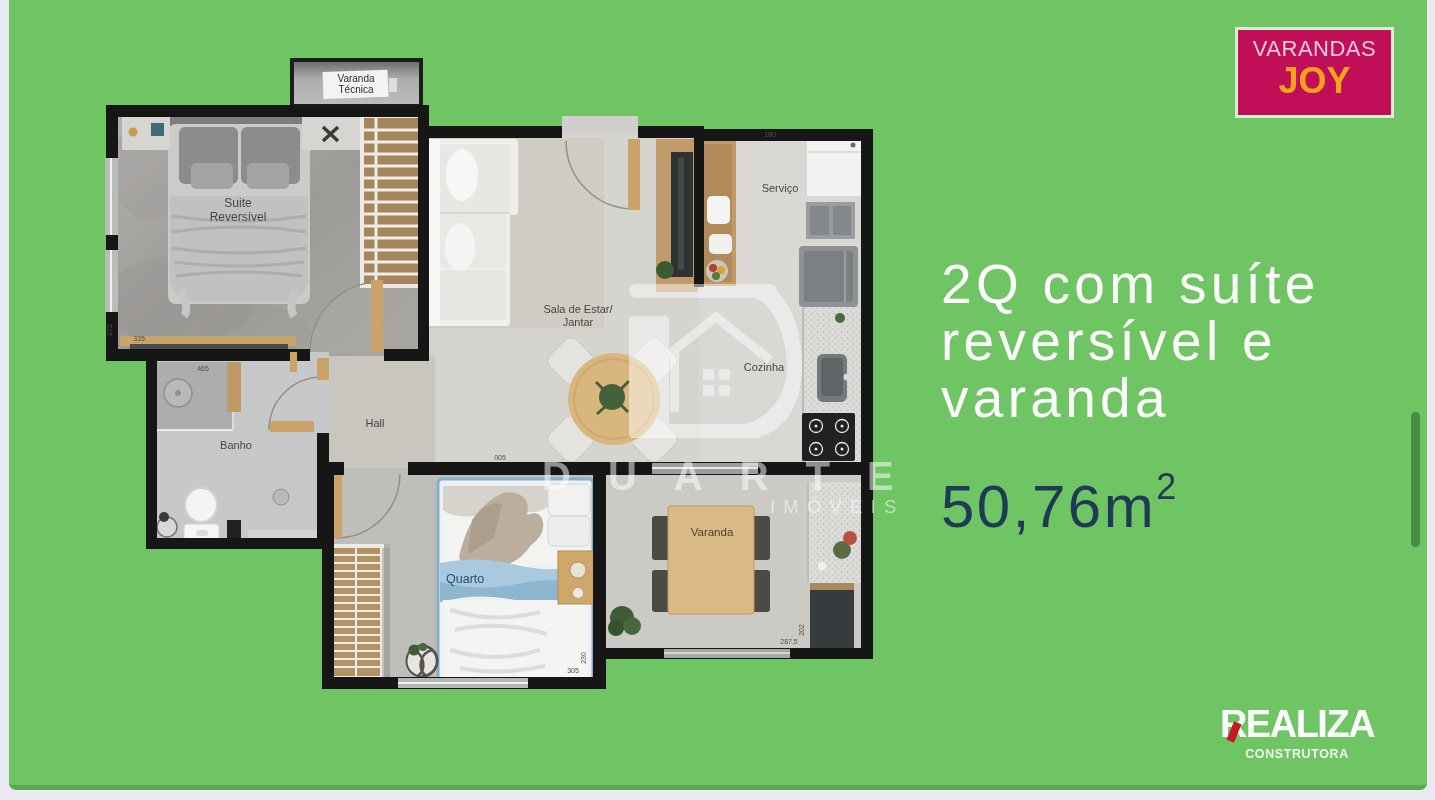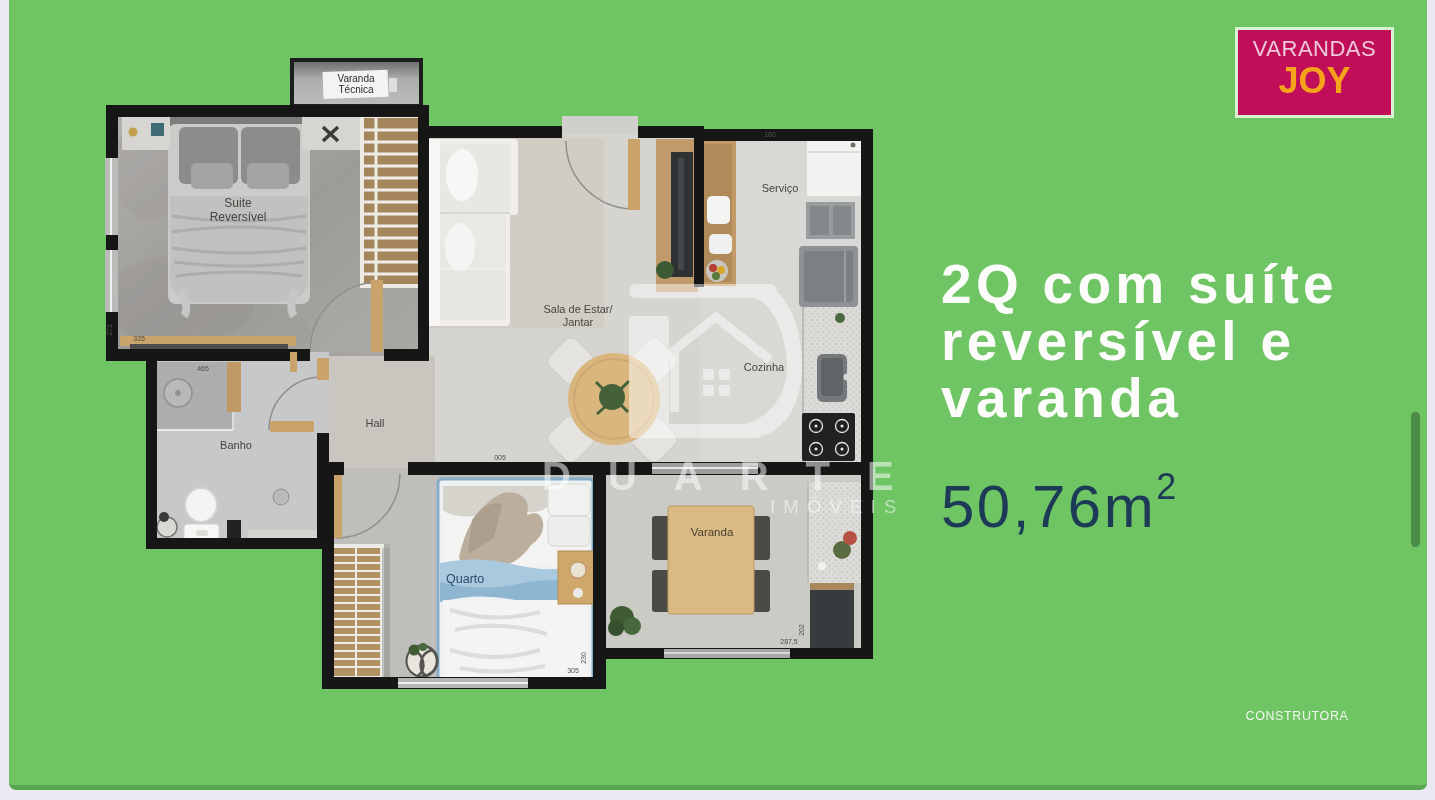--- a/index.html
+++ b/index.html
@@ -437,28 +437,33 @@
     <rect x="703" y="385" width="11" height="11" rx="1"></rect>
     <rect x="719" y="385" width="11" height="11" rx="1"></rect>
   </g>
 
   <g fill="#ffffff" opacity="0.52" font-family="Liberation Sans, sans-serif">
     <text x="542" y="490" font-size="40" font-weight="bold" letter-spacing="37">DUARTE</text>
     <text x="770" y="513" font-size="18.5" letter-spacing="8.2">IMÓVEIS</text>
   </g>
 </svg>
 
-<div class="abs" style="left:941px;top:256px;font-size:55px;line-height:57px;font-weight:bold;color:#fcfdfb;letter-spacing:4.3px;">2Q com suíte<br>reversível e<br>varanda</div>
+<div class="abs" style="left:941px;top:256px;font-size:55px;line-height:57px;font-weight:normal;color:#fcfdfb;letter-spacing:4.3px;">2Q com suíte<br>reversível e<br>varanda</div>
 
 <div class="abs" style="left:941px;top:466px;font-size:60px;font-weight:normal;color:#1d3a57;letter-spacing:2.5px;">50,76m<span style="font-size:36px;vertical-align:28px;">2</span></div>
 
 <div class="abs" style="left:1235px;top:27px;width:159px;height:91px;background:#c00f58;border:3px solid #d8f3cf;box-sizing:border-box;text-align:center;">
 
   <div style="margin-top:9px;font-size:22px;line-height:20px;letter-spacing:0.5px;color:#eec9dc;font-weight:normal;">VARANDAS</div>
 
   <div style="margin-top:0px;font-size:36px;font-weight:bold;color:#f6a31c;letter-spacing:0px;line-height:44px;">JOY</div>
 </div>
 
 <div class="abs" style="left:1217px;top:705px;width:160px;text-align:center;">
-  <div style="font-size:12.5px;font-weight:normal;color:#f0f7ef;letter-spacing:0.6px;margin-top:4px;">CONSTRUTORA</div>
+  <div style="font-size:38px;line-height:38px;font-weight:bold;color:#fbfdfa;letter-spacing:-1.5px;position:relative;">
+    REALIZA
+    
+    <span style="position:absolute;left:13px;top:17px;width:8px;height:20px;background:#c21b23;transform:rotate(22deg);"></span>
+  </div>
+  <div style="font-size:12.5px;font-weight:bold;color:#f0f7ef;letter-spacing:0.6px;margin-top:4px;">CONSTRUTORA</div>
 </div>
 
 <div class="abs" style="left:1411px;top:412px;width:9px;height:135px;background:#4a8c46;border-radius:5px;"></div>
 
 </body></html>

